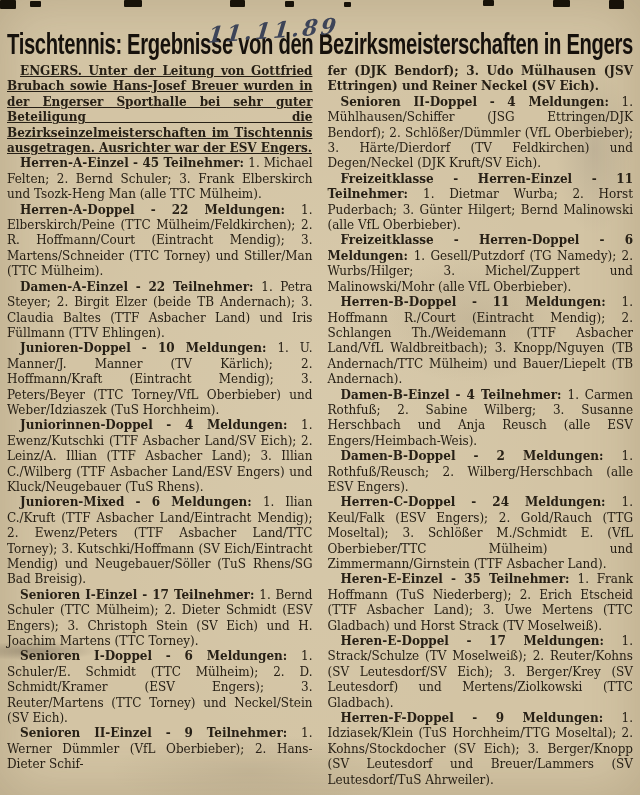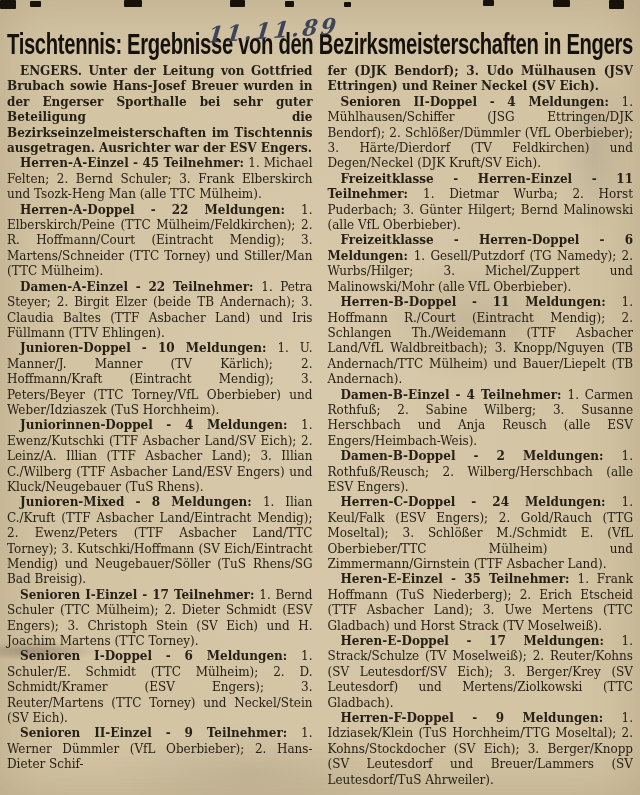--- a/index.html
+++ b/index.html
@@ -32,21 +32,21 @@
     position:absolute; left:208px; top:17px; z-index:3;
     font-family:"DejaVu Serif", serif; font-style:italic; font-weight:bold;
     font-size:22px; letter-spacing:3px;
     color:var(--handwriting-ink, #3d4458);
     transform:rotate(-4deg) skewX(-10deg);
   }
   .columns { display:flex; gap:15px; }
   .col { flex:1 1 0; min-width:0; font-size:12px; line-height:15.4px; text-align:justify; }
   .col p { text-indent:13px; }
   .col p.cont { text-indent:0;font-weight:bold; }
-  .intro { font-weight:bold; }
+  .intro { font-weight:bold;text-decoration:underline; }
   .lead { font-weight:bold; }
   .artifact { position:absolute; background:#171209; border-radius:1px; z-index:2; }
 </style>
 </head>
 <body>
 
 <div class="page">
 
   <div>
     <div class="artifact" style="left:0;top:0;width:16px;height:9px;"></div>
@@ -65,21 +65,21 @@
   <div class="handwritten">11.11.89</div>
 
   <div class="columns">
     <div class="col" id="col-left">
       <p class="intro">ENGERS. Unter der Leitung von Gottfried Brubach sowie Hans-Josef Breuer wurden in der Engerser Sporthalle bei sehr guter Beteiligung die Bezirkseinzelmeisterschaften im Tischtennis ausgetragen. Ausrichter war der ESV Engers.</p>
     <p class="para"><b class="lead">Herren-A-Einzel - 45 Teilnehmer: </b><span>1. Michael Felten; 2. Bernd Schuler; 3. Frank Elberskirch und Tsozk-Heng Man (alle TTC Mülheim).</span></p>
         <p class="para"><b class="lead">Herren-A-Doppel - 22 Meldungen: </b><span>1. Elberskirch/Peine (TTC Mülheim/Feldkirchen); 2. R. Hoffmann/Court (Eintracht Mendig); 3. Martens/Schneider (TTC Torney) und Stiller/Man (TTC Mülheim).</span></p>
         <p class="para"><b class="lead">Damen-A-Einzel - 22 Teilnehmer: </b><span>1. Petra Steyer; 2. Birgit Elzer (beide TB Andernach); 3. Claudia Baltes (TTF Asbacher Land) und Iris Füllmann (TTV Ehlingen).</span></p>
         <p class="para"><b class="lead">Junioren-Doppel - 10 Meldungen: </b><span>1. U. Manner/J. Manner (TV Kärlich); 2. Hoffmann/Kraft (Eintracht Mendig); 3. Peters/Beyer (TTC Torney/VfL Oberbieber) und Weber/Idziaszek (TuS Horchheim).</span></p>
         <p class="para"><b class="lead">Juniorinnen-Doppel - 4 Meldungen: </b><span>1. Ewenz/Kutschki (TTF Asbacher Land/SV Eich); 2. Leinz/A. Illian (TTF Asbacher Land); 3. Illian C./Wilberg (TTF Asbacher Land/ESV Engers) und Kluck/Neugebauer (TuS Rhens).</span></p>
-        <p class="para"><b class="lead">Junioren-Mixed - 8 Meldungen: </b><span>1. Ilian C./Kruft (TTF Asbacher Land/Eintracht Mendig); 2. Ewenz/Peters (TTF Asbacher Land/TTC Torney); 3. Kutschki/Hoffmann (SV Eich/Eintracht Mendig) und Neugebauer/Söller (TuS Rhens/SG Bad Breisig).</span></p>
+        <p class="para"><b class="lead">Junioren-Mixed - 6 Meldungen: </b><span>1. Ilian C./Kruft (TTF Asbacher Land/Eintracht Mendig); 2. Ewenz/Peters (TTF Asbacher Land/TTC Torney); 3. Kutschki/Hoffmann (SV Eich/Eintracht Mendig) und Neugebauer/Söller (TuS Rhens/SG Bad Breisig).</span></p>
         <p class="para"><b class="lead">Senioren I-Einzel - 17 Teilnehmer: </b><span>1. Bernd Schuler (TTC Mülheim); 2. Dieter Schmidt (ESV Engers); 3. Christoph Stein (SV Eich) und H. Joachim Martens (TTC Torney).</span></p>
         <p class="para"><b class="lead">Senioren I-Doppel - 6 Meldungen: </b><span>1. Schuler/E. Schmidt (TTC Mülheim); 2. D. Schmidt/Kramer (ESV Engers); 3. Reuter/Martens (TTC Torney) und Neckel/Stein (SV Eich).</span></p>
         <p class="para"><b class="lead">Senioren II-Einzel - 9 Teilnehmer: </b><span>1. Werner Dümmler (VfL Oberbieber); 2. Hans-Dieter Schif-</span></p>
       </div>
     <div class="col" id="col-right">
         <p class="para cont"><span>fer (DJK Bendorf); 3. Udo Mülhausen (JSV Ettringen) und Reiner Neckel (SV Eich).</span></p>
         <p class="para"><b class="lead">Senioren II-Doppel - 4 Meldungen: </b><span>1. Mühlhausen/Schiffer (JSG Ettringen/DJK Bendorf); 2. Schlößer/Dümmler (VfL Oberbieber); 3. Härte/Dierdorf (TV Feldkirchen) und Degen/Neckel (DJK Kruft/SV Eich).</span></p>
         <p class="para"><b class="lead">Freizeitklasse - Herren-Einzel - 11 Teilnehmer: </b><span>1. Dietmar Wurba; 2. Horst Puderbach; 3. Günter Hilgert; Bernd Malinowski (alle VfL Oberbieber).</span></p>
         <p class="para"><b class="lead">Freizeitklasse - Herren-Doppel - 6 Meldungen: </b><span>1. Gesell/Putzdorf (TG Namedy); 2. Wurbs/Hilger; 3. Michel/Zuppert und Malinowski/Mohr (alle VfL Oberbieber).</span></p>
         <p class="para"><b class="lead">Herren-B-Doppel - 11 Meldungen: </b><span>1. Hoffmann R./Court (Eintracht Mendig); 2. Schlangen Th./Weidemann (TTF Asbacher Land/VfL Waldbreitbach); 3. Knopp/Nguyen (TB Andernach/TTC Mülheim) und Bauer/Liepelt (TB Andernach).</span></p>

